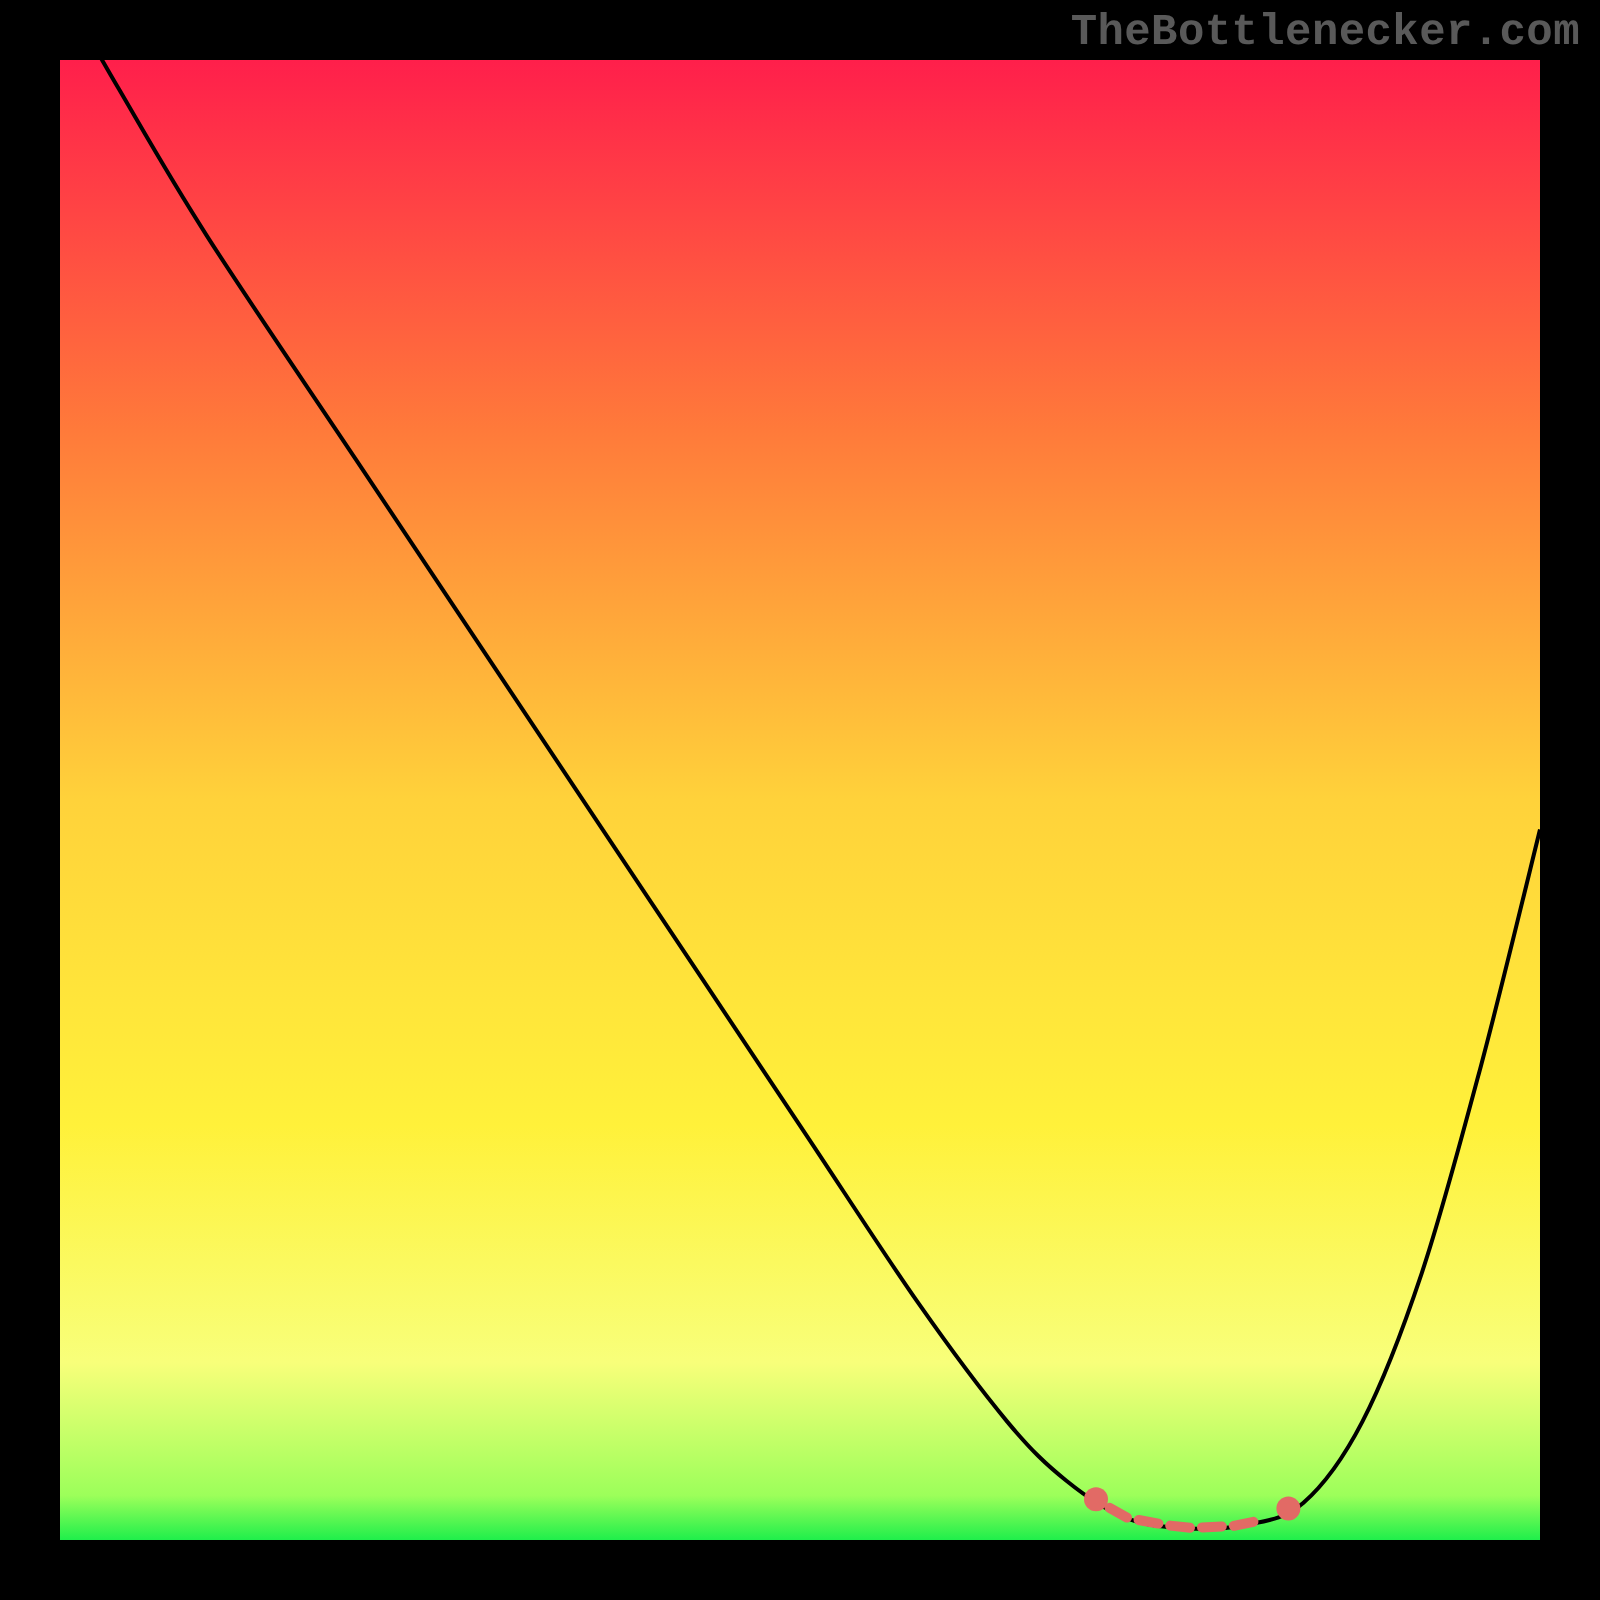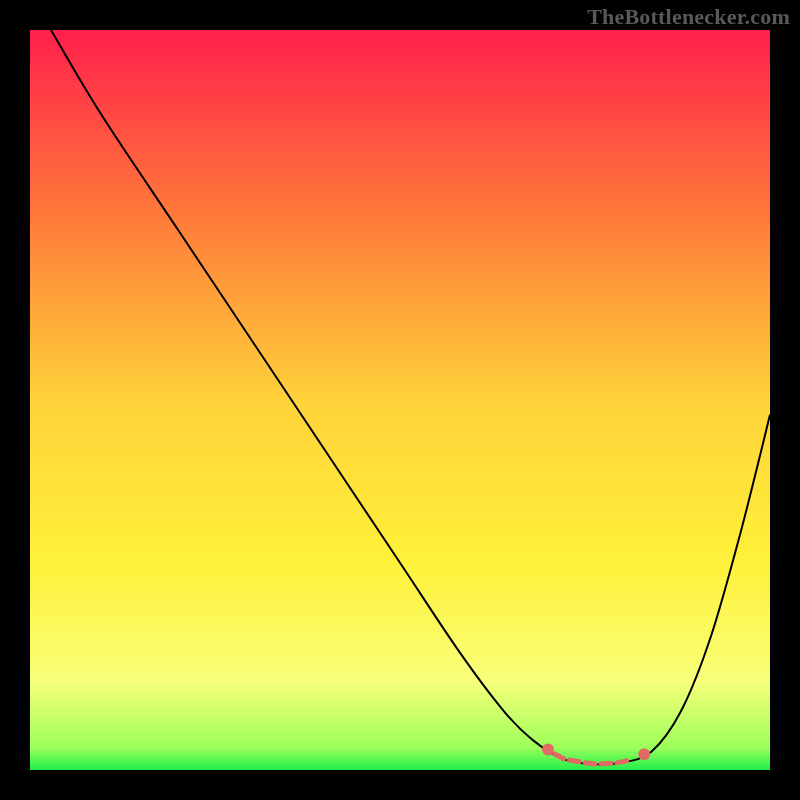--- a/index.html
+++ b/index.html
@@ -8,21 +8,21 @@
     position: relative;
     width: 800px;
     height: 800px;
     background: #000;
   }
   .watermark {
     position: absolute;
     top: 4px;
     right: 10px;
     color: #595959;
-    font-family: Liberation Serif, serif;
+    font-family: Liberation Mono, monospace;
     font-size: 22px;
     font-weight: bold;
     letter-spacing: 0.2px;
     z-index: 5;
   }
   .plot {
     position: absolute;
     left: 30px;
     top: 30px;
     width: 740px;

